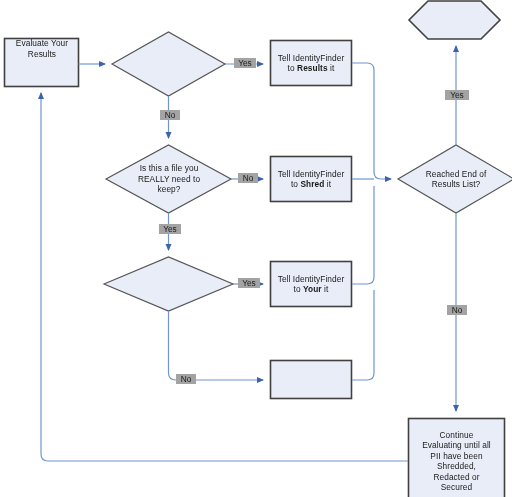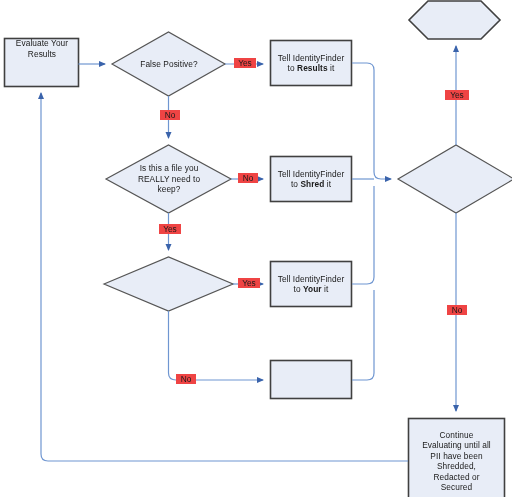--- a/index.html
+++ b/index.html
@@ -39,21 +39,21 @@
     white-space: pre-line;
     letter-spacing: 0.01em;
   }
   .node-label b { font-weight: bold; }
   .edge-label {
     position: absolute;
     font-size: 8.3px;
     line-height: 10px;
     color: #1a1a1a;
     text-align: center;
-    background: #ef4444;
+    background: #a3a3a3;
     padding: 0 1px;
   }
 </style>
 </head>
 <body>
 
 <div id="flow-root">
 
   <svg class="flow-svg" viewBox="0 0 512 497">
     <defs>
@@ -127,37 +127,38 @@
 
       
       <path d="M408,461 L48,461 Q41,461 41,454 L41,93" marker-end="url(#arrow)"></path>
 
     </g>
   </svg>
 
   <div class="node-label" style="left:6px; top:26px; width:72px; height:45px;">Evaluate Your
 Results</div>
 
-  <div class="node-label" style="left:122px; top:52px; width:94px; height:24px;">False Positive?</div>
 
   <div class="node-label" style="left:272px; top:42px; width:78px; height:42px;">
     <span><span>Tell IdentityFinder
 to </span><b>Results</b><span> it</span></span>
   </div>
 
 
   <div class="node-label" style="left:117px; top:156px; width:104px; height:46px;">Is this a file you
 REALLY need to
 keep?</div>
 
   <div class="node-label" style="left:272px; top:158px; width:78px; height:42px;">
     <span><span>Tell IdentityFinder
 to </span><b>Shred</b><span> it</span></span>
   </div>
 
+  <div class="node-label" style="left:410px; top:167px; width:92px; height:24px;">Reached End of
+Results List?</div>
 
 
   <div class="node-label" style="left:272px; top:263px; width:78px; height:42px;">
     <span><span>Tell IdentityFinder
 to </span><b>Your</b><span> it</span></span>
   </div>
 
 
   <div class="node-label" style="left:410px; top:420px; width:93px; height:82px;">Continue
 Evaluating until all

